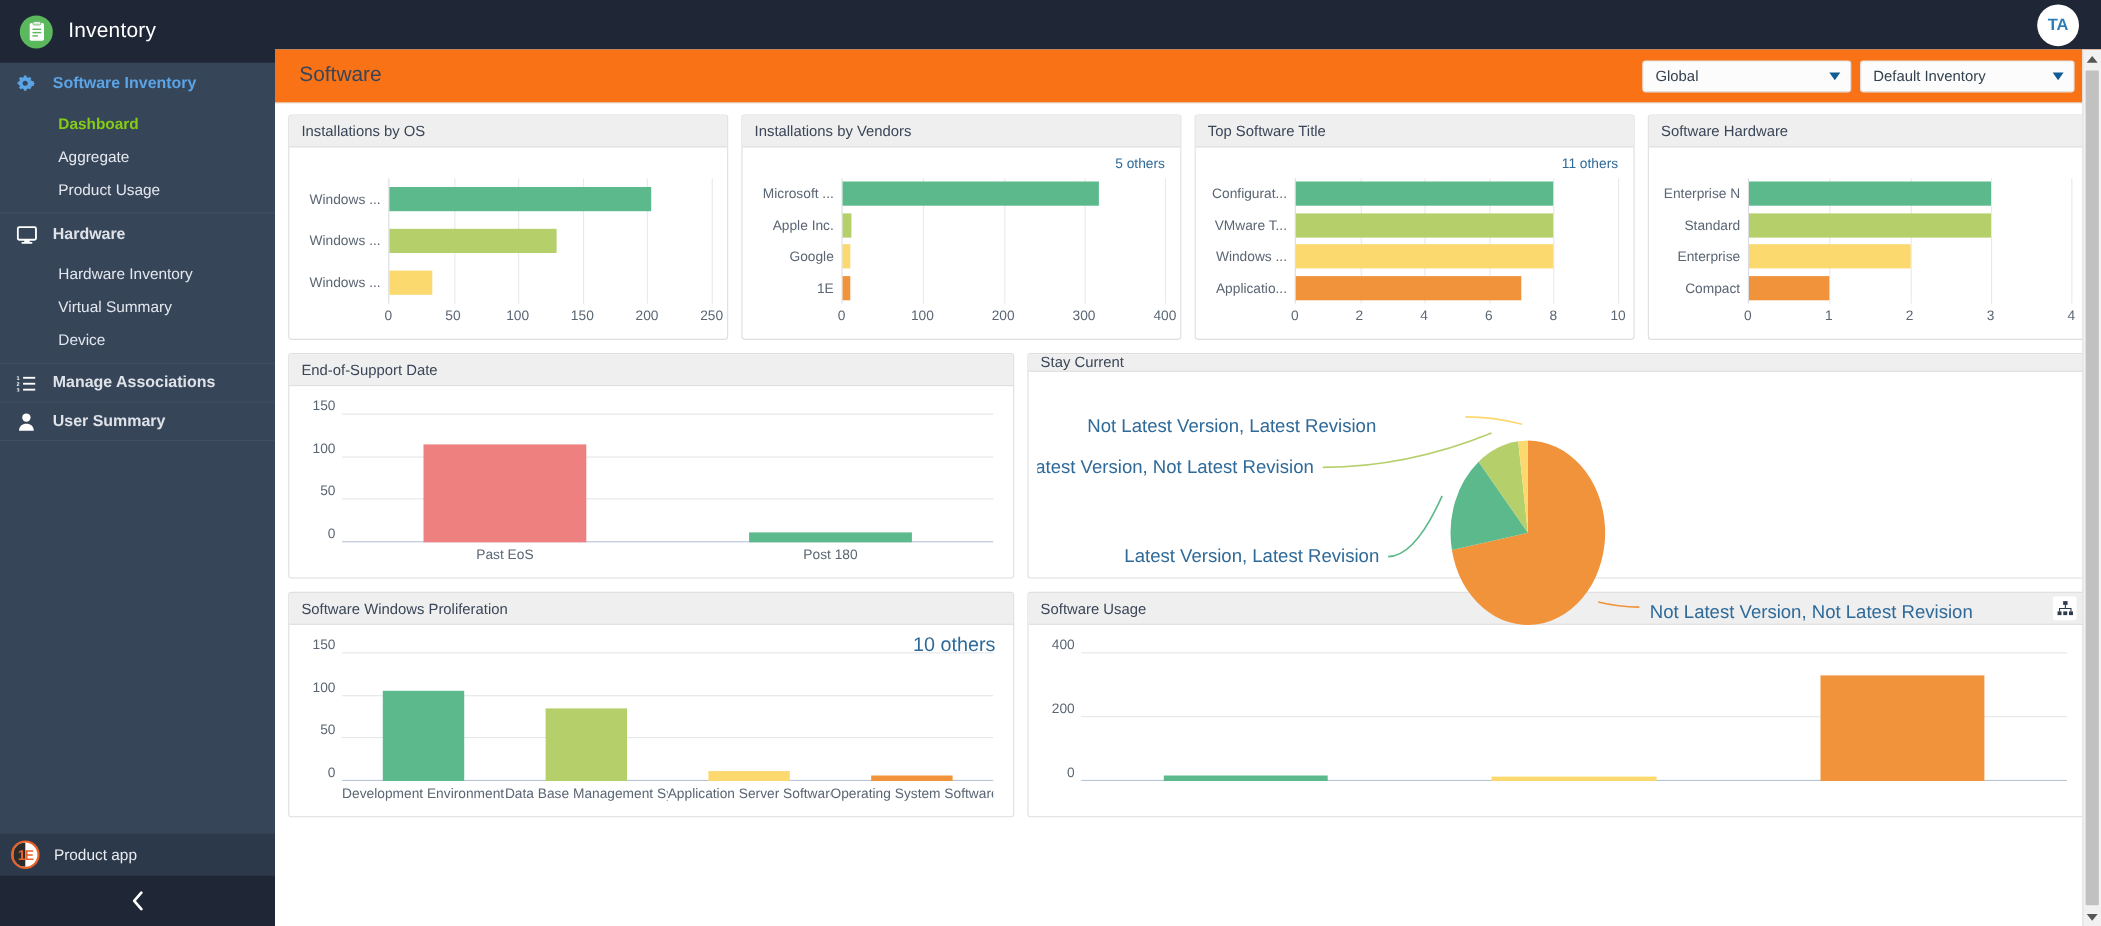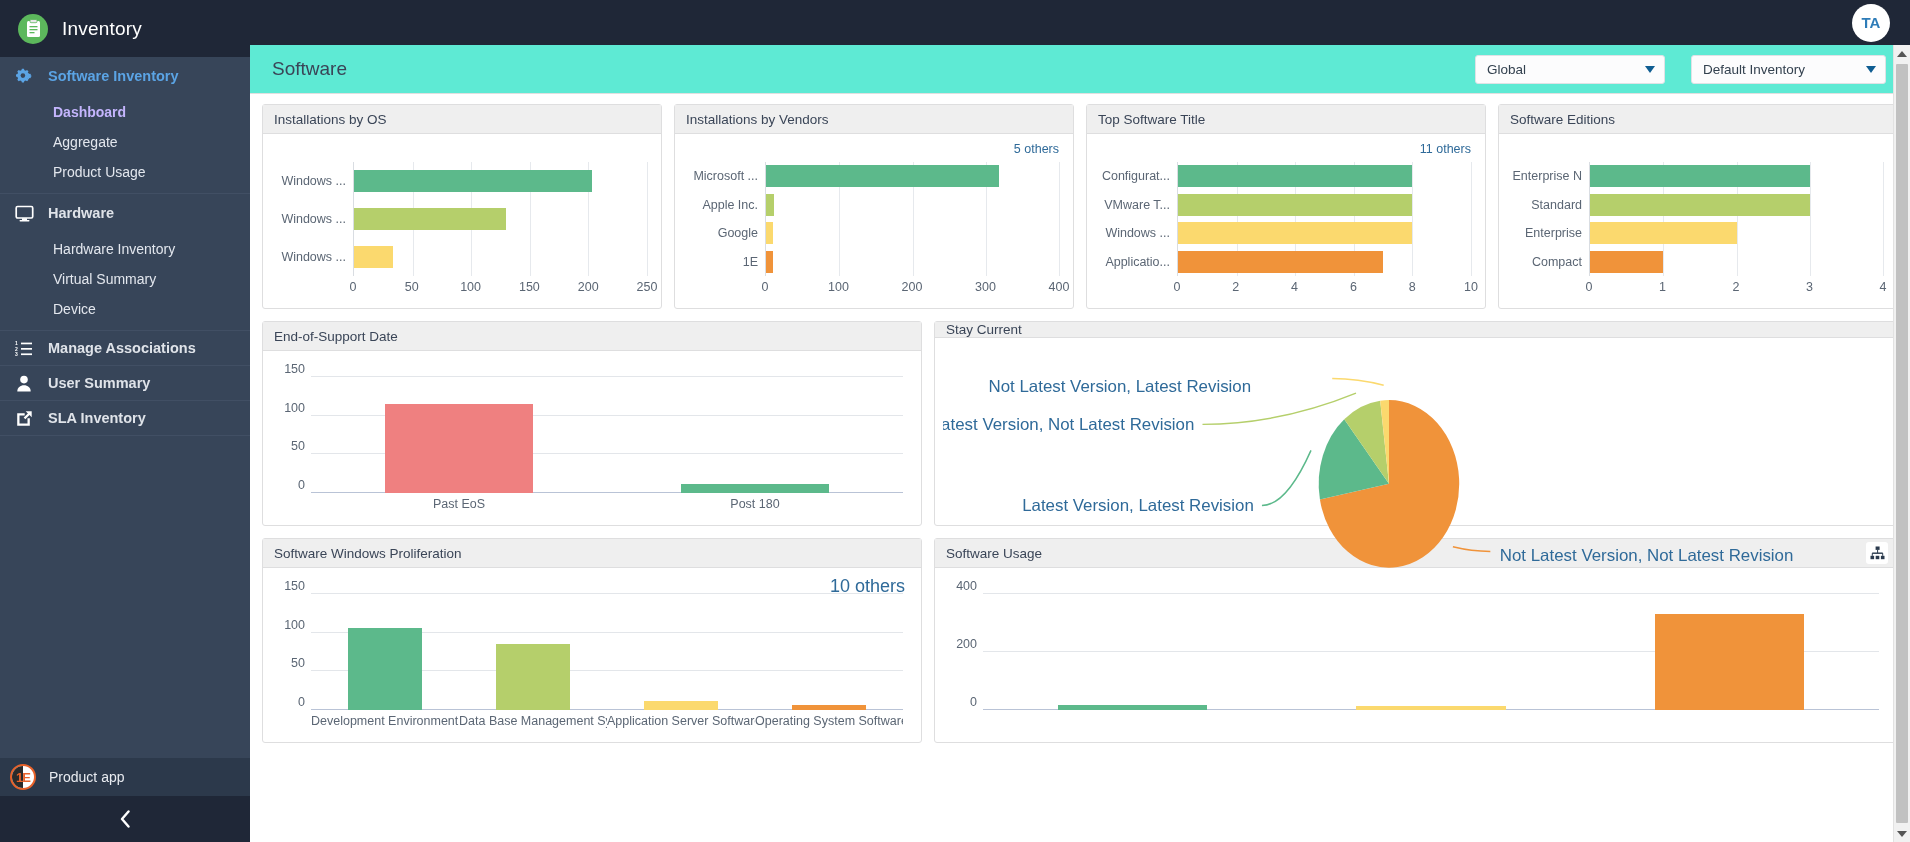--- a/index.html
+++ b/index.html
@@ -44,21 +44,21 @@
   }
   .nav-item.parent { font-weight: 600; }
   .nav-item.parent.active { color: #5ba4e5; }
   .nav-sub {
     display: block; padding: 2px 0 6px 0;
   }
   .nav-sub-item {
     height: 30px; display: flex; align-items: center;
     padding-left: 53px; color: #e3e7ee; font-size: 14px; cursor: pointer;
   }
-  .nav-sub-item.active { color: #c4b5fd; font-weight: 600; }
+  .nav-sub-item.active { color: #84cc16; font-weight: 600; }
 
   .switch-app {
     height: 38px; background: #2c394b;
     display: flex; align-items: center; gap: 13px; padding-left: 10px;
     cursor: pointer;
   }
   .switch-logo {
     width: 26px; height: 26px; border-radius: 50%;
     background: #ffffff; border: 2px solid #e8622a;
     display:flex; align-items:center; justify-content:center;
@@ -85,26 +85,26 @@
     display: flex; align-items: center; justify-content: flex-end;
     padding-right: 20px;
   }
   .avatar {
     width: 38px; height: 38px; border-radius: 50%;
     background: #ffffff; color: #2e7cb8;
     display: flex; align-items: center; justify-content: center;
     font-size: 15px; font-weight: 600; cursor: pointer;
   }
   .pagehead {
-    height: 49px; background: #5eead4; border-bottom: 1px solid #e0e0e0;
+    height: 49px; background: #f97316; border-bottom: 1px solid #e0e0e0;
     display: flex; align-items: center; justify-content: space-between;
     padding: 0 24px 0 22px;
   }
   .pagetitle { font-size: 19px; color: #3a4557; }
-  .selects { display: flex; gap: 26px; align-items: center; margin-left: 16px; }
+  .selects { display: flex; gap: 8px; align-items: center; margin-left: 16px; }
   .select {
     width: 190px; height: 29px; background: #fcfcfd;
     border: 1px solid #dfe2e6; border-radius: 3px;
     display: flex; align-items: center; justify-content: space-between;
     padding: 0 9px 0 11px; font-size: 13.5px; color: #33414f; cursor: pointer;
   }
   .caret {
     width: 0; height: 0;
     border-left: 5.5px solid transparent; border-right: 5.5px solid transparent;
     border-top: 7px solid #0f5d92;
@@ -301,31 +301,20 @@
           <span class="ni-icon">
             <svg width="16" height="17" viewBox="0 0 16 17">
               <circle cx="8" cy="4.6" r="3.8" fill="#fff"></circle>
               <path d="M1.3 16.5c0-3.9 3-6.2 6.7-6.2s6.7 2.3 6.7 6.2z" fill="#fff"></path>
             </svg>
           </span>
           <span>User Summary</span>
         </div>
       </div>
 
-      <div class="nav-group">
-        <div class="nav-item parent" style="height:34px">
-          <span class="ni-icon">
-            <svg width="17" height="17" viewBox="0 0 17 17">
-              <path d="M1.2 3.2h7.5v2.3H3.5v8h8v-5.2h2.3v7.5H1.2z" fill="#fff"></path>
-              <path d="M9.7 1.2h6v6l-2.2-2.2-4.2 4.2-1.6-1.6 4.2-4.2z" fill="#fff"></path>
-            </svg>
-          </span>
-          <span>SLA Inventory</span>
-        </div>
-      </div>
     </nav>
 
     <div class="switch-app">
       <span class="switch-logo">
         <span class="half"></span>
         <span class="txt">1E</span>
       </span>
       <span class="switch-label">Product app</span>
     </div>
 
@@ -500,21 +489,21 @@
                   <div class="hb-tick" style="left:calc(60% )">6</div>
                   <div class="hb-tick" style="left:calc(80% )">8</div>
                   <div class="hb-tick" style="left:calc(100% )">10</div>
                 </div>
               </div>
           </div>
         </div>
 
         <div class="panel" style="flex:1 1 0">
           <div class="panel-head">
-            <span>Software Editions</span>
+            <span>Software Hardware</span>
           </div>
           <div class="panel-body">
             <div class="hbar-chart">
                 <div class="hb-plot">
                   <div class="hb-labels">
                     <div class="hb-label">Enterprise N</div>
                     <div class="hb-label">Standard</div>
                     <div class="hb-label">Enterprise</div>
                     <div class="hb-label">Compact</div>
                   </div>

